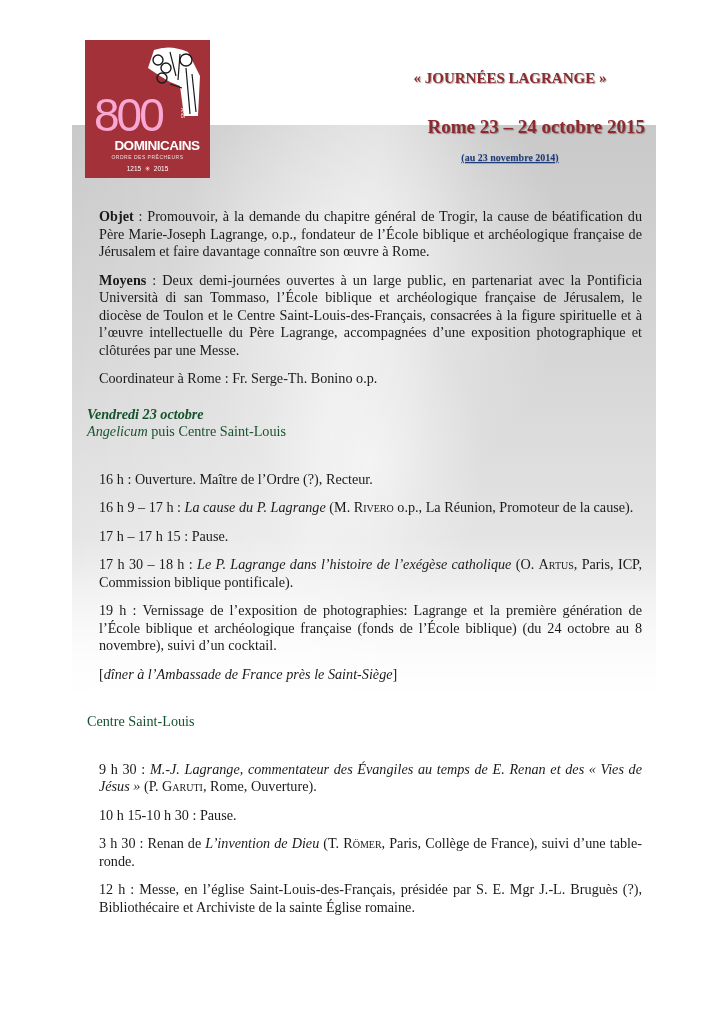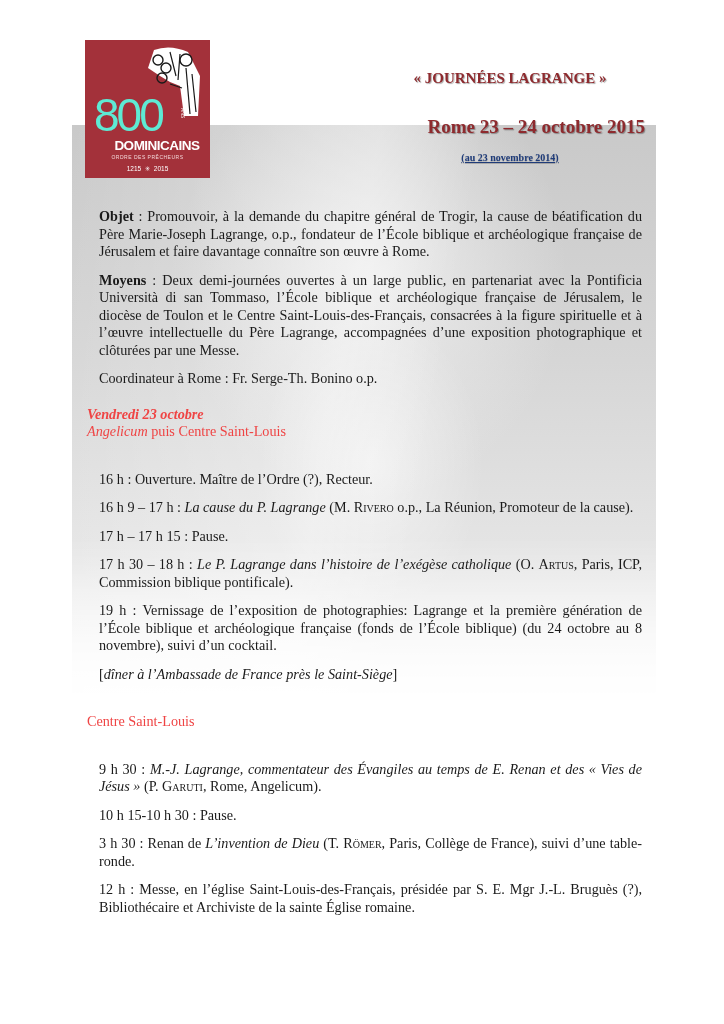--- a/index.html
+++ b/index.html
@@ -11,40 +11,40 @@
       radial-gradient(ellipse 260px 300px at 300px 150px, rgba(240,240,240,0.9), rgba(200,200,200,0) 75%),
       linear-gradient(180deg, #c9c9c9 0%, #d6d6d6 40%, #e6e6e6 75%, #ffffff 100%);
     -webkit-mask-image: linear-gradient(180deg, #000 0%, #000 70%, transparent 100%);
             mask-image: linear-gradient(180deg, #000 0%, #000 70%, transparent 100%);
   }
   .bg-photo::after { content:""; position:absolute; left:0; top:0; right:0; bottom:0;
     background: linear-gradient(100deg, rgba(255,255,255,0) 0%, rgba(255,255,255,0.35) 45%, rgba(255,255,255,0) 60%); }
   .logo { position:absolute; left:85px; top:40px; width:125px; height:138px; background:#a3313a; }
   .logo .art { position:absolute; left:55px; top:6px; width:64px; height:72px; }
   .logo .num { position:absolute; left:9px; top:52px; font-family:"Liberation Sans", sans-serif;
-    color:#5eead4; font-size:46px; letter-spacing:-3px; font-weight:300; line-height:1; }
+    color:#f9a8d4; font-size:46px; letter-spacing:-3px; font-weight:300; line-height:1; }
   .logo .ans { position:absolute; left:95px; top:68px; color:#fff; font-size:5px;
     font-family:"Liberation Sans", sans-serif; writing-mode:vertical-rl; }
   .logo .dom { position:absolute; left:0; width:144px; top:98px; text-align:center; color:#fff;
     font-family:"Liberation Sans", sans-serif; font-size:13.5px; font-weight:bold; letter-spacing:-0.5px; }
   .logo .ordre { position:absolute; left:0; width:125px; top:114px; text-align:center; color:#f3d6d8;
     font-family:"Liberation Sans", sans-serif; font-size:5px; letter-spacing:0.5px; }
   .logo .years { position:absolute; left:0; width:125px; top:125px; text-align:center; color:#fff;
     font-family:"Liberation Sans", sans-serif; font-size:6.5px; }
   .title { position:absolute; left:375px; top:70px; width:270px; text-align:center;
     color:#8e2a2e; font-weight:bold; font-size:15px; text-shadow:1px 1px 1px rgba(0,0,0,0.35); }
   .subtitle { position:absolute; left:375px; top:116px; width:270px; text-align:right;
     color:#8e2a2e; font-weight:bold; font-size:19px; text-shadow:1px 1px 1px rgba(0,0,0,0.35); }
   .dateline { position:absolute; left:430px; top:152px; width:160px; text-align:center;
     color:#1f3c7a; font-weight:bold; font-size:10px; text-decoration:underline;
     text-shadow:0 1px 1px rgba(0,0,0,0.2); }
   .body { position:absolute; left:87px; top:208px; width:555px; font-size:14.2px; line-height:17.5px; }
   .body p { margin:0 0 11px 12px; text-align:justify; }
   .sc { font-variant:small-caps; }
-  .day { text-align:right; color:#ef4444; margin:18px 0 30px 0 !important; }
+  .day { text-align:right; color:#14532d; margin:18px 0 30px 0 !important; }
   .day .d { font-weight:bold; font-style:italic; display:block; }
 </style>
 </head>
 <body>
 
 <div class="bg-photo"></div>
 
 <div class="logo">
   <svg class="art" viewBox="0 0 64 72">
     <path d="M14 4 Q30 -2 48 6 L60 30 L58 70 L44 70 L40 40 L30 36 L20 30 L8 22 Z" fill="#fff"></path>
@@ -83,17 +83,17 @@
   <p><span>16 h 9 – 17 h : </span><i>La cause du P. Lagrange</i><span> (M. </span><span class="sc">Rivero</span><span> o.p., La Réunion, Promoteur de la cause).</span></p>
   <p><span>17 h – 17 h 15 : </span><span>Pause.</span></p>
   <p><span>17 h 30 – 18 h : </span><i>Le P. Lagrange dans l’histoire de l’exégèse catholique</i><span> (O. </span><span class="sc">Artus</span><span>, Paris, ICP, Commission biblique pontificale).</span></p>
   <p><span>19 h : </span><span>Vernissage de l’exposition de photographies: Lagrange et la première génération de l’École biblique et archéologique française (fonds de l’École biblique)  (du 24 octobre au 8 novembre), suivi d’un cocktail.</span></p>
   <p>[<i>dîner à l’Ambassade de France près le Saint-Siège</i>]</p>
 
   <p class="day" style="margin-top:30px !important;">
     <span>Centre Saint-Louis</span>
   </p>
 
-  <p><span>9 h 30 : </span><i>M.-J. Lagrange, commentateur des Évangiles au temps de E. Renan et des « Vies de Jésus »</i><span> (P. </span><span class="sc">Garuti</span><span>, Rome, Angelicum).</span></p>
+  <p><span>9 h 30 : </span><i>M.-J. Lagrange, commentateur des Évangiles au temps de E. Renan et des « Vies de Jésus »</i><span> (P. </span><span class="sc">Garuti</span><span>, Rome, Ouverture).</span></p>
   <p><span>10 h 15-10 h 30 : </span><span>Pause.</span></p>
   <p><span>3 h 30 : </span><span>Renan de </span><i>L’invention de Dieu</i><span> (T. </span><span class="sc">Römer</span><span>, Paris, Collège de France), suivi d’une table-ronde.</span></p>
   <p><span>12 h : </span><span>Messe, en l’église Saint-Louis-des-Français, présidée par S. E. Mgr J.-L. Bruguès (?), Bibliothécaire et Archiviste de la sainte Église romaine.</span></p>
 </div>
 
 </body></html>

